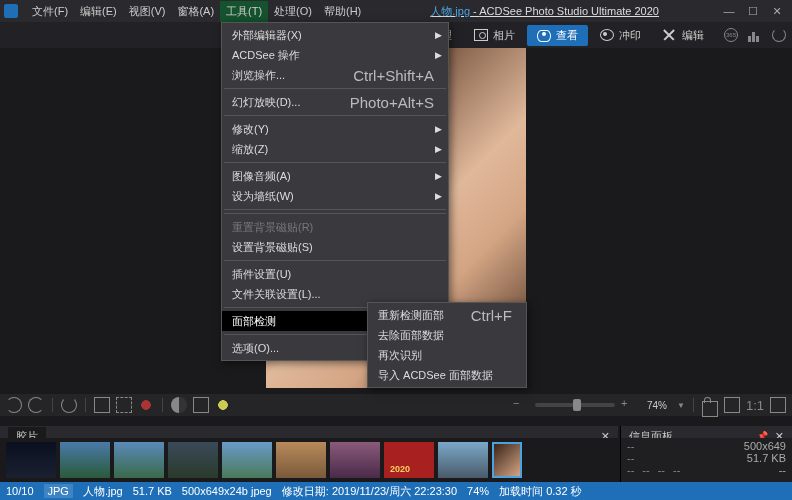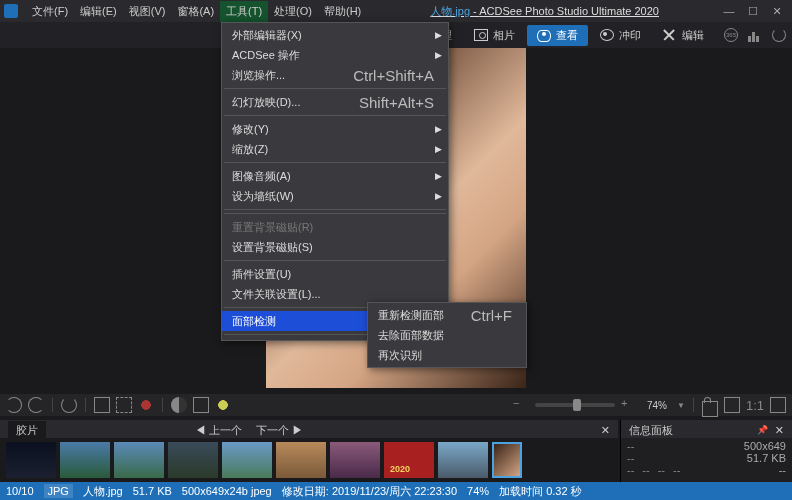--- a/index.html
+++ b/index.html
@@ -39,21 +39,21 @@
 .photo { width: 260px; height: 340px; background: linear-gradient(135deg,#3a2418 0%,#5b3a28 20%,#e0b89a 55%,#d4a584 70%,#3a2418 100%); position: relative; overflow:hidden; }
 .photo::before { content:""; position:absolute; width:28px;height:16px; background: radial-gradient(circle,#4a6b5a 30%,#2a3a32 60%,#fff 62%,#2a3a32 65%); top:138px; left:118px; border-radius:40%; }
 .photo::after { content:""; position:absolute; width:80px;height:20px; background:linear-gradient(180deg,#6b4a5a,#4a2838); top:118px;left:92px; border-radius:40% 40% 20% 20%; filter:blur(1px); }
 .photo .lips { position:absolute; width:70px;height:22px; background:linear-gradient(180deg,#a04848,#6a2828); bottom:50px;left:95px; border-radius:30% 30% 50% 50%; }
 .photo .brow { position:absolute; width:65px;height:8px;background:#3a2818;top:108px;left:100px;border-radius:40%;transform:rotate(-8deg);}
 
 
 .menu { position: absolute; background: #3a3a3e; border: 1px solid #555; box-shadow: 2px 2px 8px rgba(0,0,0,.5); z-index: 100; padding: 2px 0; }
 .menu-main { top: 22px; left: 178px; width: 228px; margin-left: 43px; }
 .menu-item { display: flex; align-items: center; height: 20px; padding: 0 18px 0 10px; position: relative; color:#ddd; }
-.menu-item.highlight { background: #1d4ed8; color:#fff;text-align:center; }
+.menu-item.highlight { background: #000000; color:#fff;text-align:center; }
 .menu-item.disabled { color: #777; }
 .menu-item .arrow { position: absolute; right: 6px; font-size: 9px; }
 .menu-item .shortcut { position: absolute; right: 14px; font-size: 15px; color:#bbb; }
 .menu-sep { height: 1px; background: #555; margin: 3px 2px; }
 .menu-sub { top: 302px; left: 367px; width: 160px; }
 
 
 .viewbar { position:absolute; bottom: 66px; left:0; right:0; height: 22px; background:#252528; display:flex; align-items:center; padding:0 6px; gap:6px; }
 .viewbar .tbtn { width:16px;height:16px;display:inline-block;position:relative; }
 .viewbar .sep { width:1px;height:14px;background:#444;margin:0 2px; }
@@ -90,21 +90,21 @@
 .info-body { position:absolute; bottom:0; right:0; width:172px; height:44px; background:#1f1f22; border-left:1px solid #000; font-size:10px; color:#888; padding:2px 6px; }
 .info-body .row { display:flex; gap:8px; line-height:12px; }
 .info-body .dim { margin-left:auto; color:#aaa; }
 .statusbar { position:absolute; bottom:0; left:0; right:0; height:18px; background:#1e6fb8; color:#fff; display:flex; align-items:center; font-size:10px; padding:0 6px; gap:10px; }
 .statusbar span.box { background:rgba(255,255,255,.15); padding:1px 4px; }
 .statusbar .spacer{flex:1;}
 body { height: 500px; }
 .statusbar { bottom: 0; }
 
 .strip, .info-body { bottom: 18px; }
-.strip-hdr, .info-hdr { bottom: 60px; }
+.strip-hdr, .info-hdr { bottom: 54px; }
 .viewbar { bottom: 84px; }
 .canvas { bottom: 108px; }
 .strip { height: 44px; }
 </style>
 </head>
 <body>
 
 <div class="titlebar">
   <span class="app-icon"></span>
   <div class="menubar">
@@ -159,43 +159,45 @@
     <div class="brow"></div>
       <div class="lips"></div>
   </div>
 </div>
 
 <div class="menu menu-main" id="tools-menu">
     <div class="menu-item">外部编辑器(X)<span class="arrow">▶</span></div>
     <div class="menu-item">ACDSee 操作<span class="arrow">▶</span></div>
     <div class="menu-item">浏览操作...<span class="shortcut">Ctrl+Shift+A</span></div>
     <div class="menu-sep"></div>
-    <div class="menu-item">幻灯放映(D)...<span class="shortcut">Shift+Alt+S</span></div>
+    <div class="menu-item">幻灯放映(D)...<span class="shortcut">Photo+Alt+S</span></div>
     <div class="menu-sep"></div>
     <div class="menu-item">修改(Y)<span class="arrow">▶</span></div>
     <div class="menu-item">缩放(Z)<span class="arrow">▶</span></div>
     <div class="menu-sep"></div>
     <div class="menu-item">图像音频(A)<span class="arrow">▶</span></div>
     <div class="menu-item">设为墙纸(W)<span class="arrow">▶</span></div>
     <div class="menu-sep"></div>
     <div class="menu-sep"></div>
     <div class="menu-item disabled">重置背景磁贴(R)</div>
     <div class="menu-item">设置背景磁贴(S)</div>
     <div class="menu-sep"></div>
     <div class="menu-item">插件设置(U)</div>
     <div class="menu-item">文件关联设置(L)...</div>
     <div class="menu-sep"></div>
     <div class="menu-item highlight">面部检测<span class="arrow">▶</span></div>
     <div class="menu-sep"></div>
+    <div class="menu-item">选项(O)...<span class="shortcut">Alt+O</span></div>
   </div>
 
 <div class="menu menu-sub" id="face-menu">
     <div class="menu-item">重新检测面部<span class="shortcut">Ctrl+F</span></div>
     <div class="menu-item">去除面部数据</div>
     <div class="menu-item">再次识别</div>
+    <div class="menu-item">导入 ACDSee 面部数据</div>
   </div>
 
 <div class="viewbar">
   <span class="tbtn ic-rot"></span>
   <span class="tbtn ic-rot" style="transform:scaleX(-1)"></span>
   <span class="sep"></span>
   <span class="tbtn ic-sync"></span>
   <span class="sep"></span>
   <span class="tbtn ic-crop"></span>
   <span class="tbtn ic-crop" style="border-style:dashed"></span>
@@ -212,24 +214,20 @@
   <span style="font-size:8px;color:#888">▼</span>
   <span class="sep"></span>
   <span class="tbtn ic-lock"></span>
   <span class="tbtn" style="border:1px solid #888"></span>
   <span style="color:#888;font-size:13px">1:1</span>
   <span class="tbtn" style="border:1px solid #888"></span>
 </div>
 
 <div class="strip-hdr">
   <span class="tab">胶片</span>
-  <div class="nav">
-    <span>◀ <span>上一个</span></span>
-    <span><span>下一个</span> ▶</span>
-  </div>
   <span class="close">✕</span>
 </div>
 <div class="strip">
   <div class="thumb t1"></div>
   <div class="thumb t2"></div>
   <div class="thumb t3"></div>
   <div class="thumb t4"></div>
   <div class="thumb t5"></div>
   <div class="thumb t6"></div>
   <div class="thumb t7"></div>

